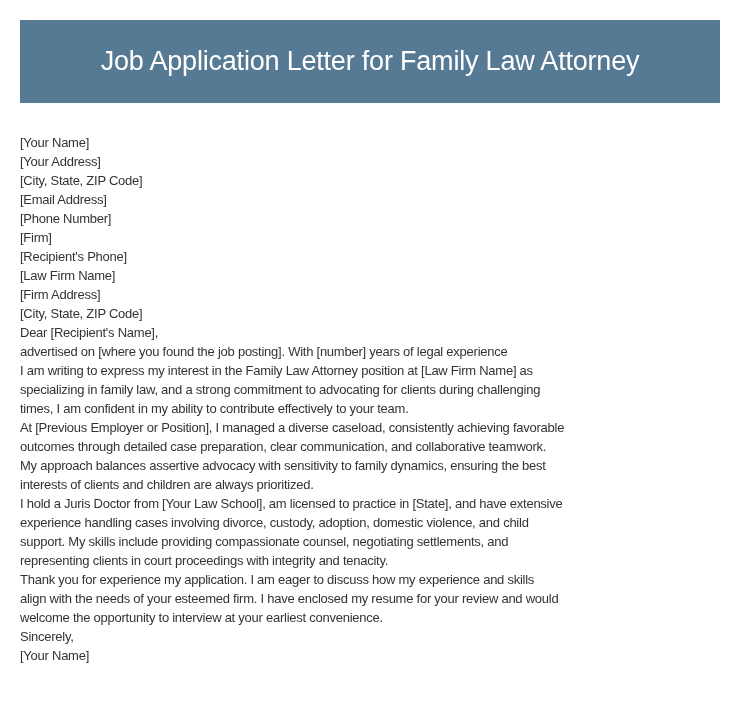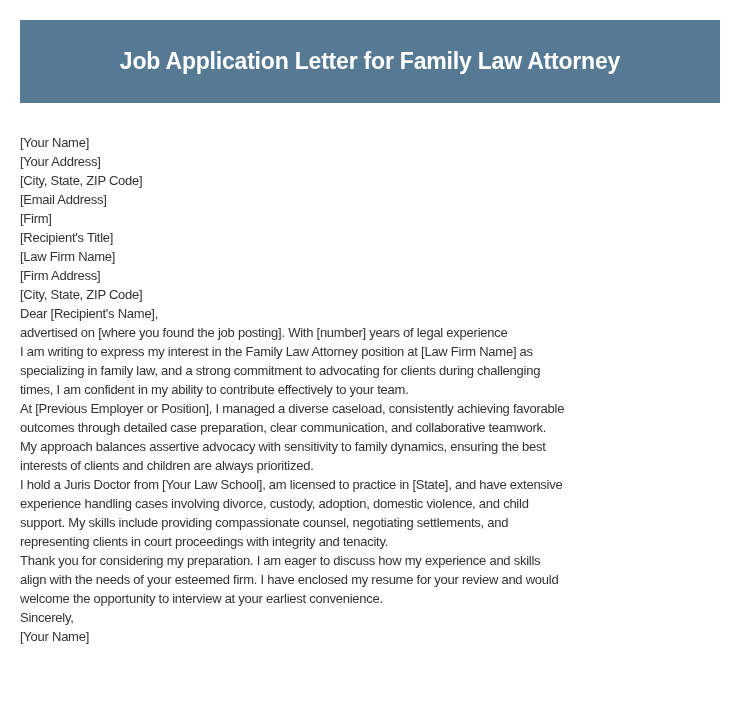--- a/index.html
+++ b/index.html
@@ -5,23 +5,22 @@
     html, body { margin: 0; padding: 0; background: #ffffff; }
     body { width: 740px; height: 705px; position: relative; overflow: hidden; }
     .header {
       position: absolute; left: 20px; top: 20px; width: 700px; height: 83px;
       background: #577a94;
       display: flex; align-items: center; justify-content: center;
     }
     .header-title {
       color: #ffffff;
       font-family: "Liberation Sans", sans-serif;
-      font-size: 23px;
+      font-size: 27px;
       letter-spacing: -0.2px;
-      font-weight: bold;
     }
     .letter {
       position: absolute; left: 20px; top: 133px; width: 705px;
       font-family: "Liberation Sans", sans-serif;
       font-size: 13px;
       line-height: 19px;
       color: #333333;
       letter-spacing: -0.25px;
     }
     .line { white-space: nowrap; }
@@ -32,24 +31,25 @@
 <div class="header">
   <div class="header-title">Job Application Letter for Family Law Attorney</div>
 </div>
 
 <div class="letter">
   <div>
     <div class="line">[Your Name]</div>
     <div class="line">[Your Address]</div>
     <div class="line">[City, State, ZIP Code]</div>
     <div class="line">[Email Address]</div>
+    <div class="line">[Phone Number]</div>
     <div class="line">[Firm]</div>
   </div>
   <div>
-    <div class="line">[Recipient's Title]</div>
+    <div class="line">[Recipient's Phone]</div>
     <div class="line">[Law Firm Name]</div>
     <div class="line">[Firm Address]</div>
     <div class="line">[City, State, ZIP Code]</div>
   </div>
   <div class="line">Dear [Recipient's Name],</div>
 
   <div>
     <div class="line">advertised on [where you found the job posting]. With [number] years of legal experience</div>
     <div class="line">I am writing to express my interest in the Family Law Attorney position at [Law Firm Name] as</div>
     <div class="line">specializing in family law, and a strong commitment to advocating for clients during challenging</div>
@@ -61,20 +61,20 @@
     <div class="line">My approach balances assertive advocacy with sensitivity to family dynamics, ensuring the best</div>
     <div class="line">interests of clients and children are always prioritized.</div>
   </div>
   <div>
     <div class="line">I hold a Juris Doctor from [Your Law School], am licensed to practice in [State], and have extensive</div>
     <div class="line">experience handling cases involving divorce, custody, adoption, domestic violence, and child</div>
     <div class="line">support. My skills include providing compassionate counsel, negotiating settlements, and</div>
     <div class="line">representing clients in court proceedings with integrity and tenacity.</div>
   </div>
   <div>
-    <div class="line">Thank you for considering my preparation. I am eager to discuss how my experience and skills</div>
+    <div class="line">Thank you for experience my application. I am eager to discuss how my experience and skills</div>
     <div class="line">align with the needs of your esteemed firm. I have enclosed my resume for your review and would</div>
     <div class="line">welcome the opportunity to interview at your earliest convenience.</div>
   </div>
 
   <div class="line">Sincerely,</div>
   <div class="line">[Your Name]</div>
 </div>
 
 </body></html>

